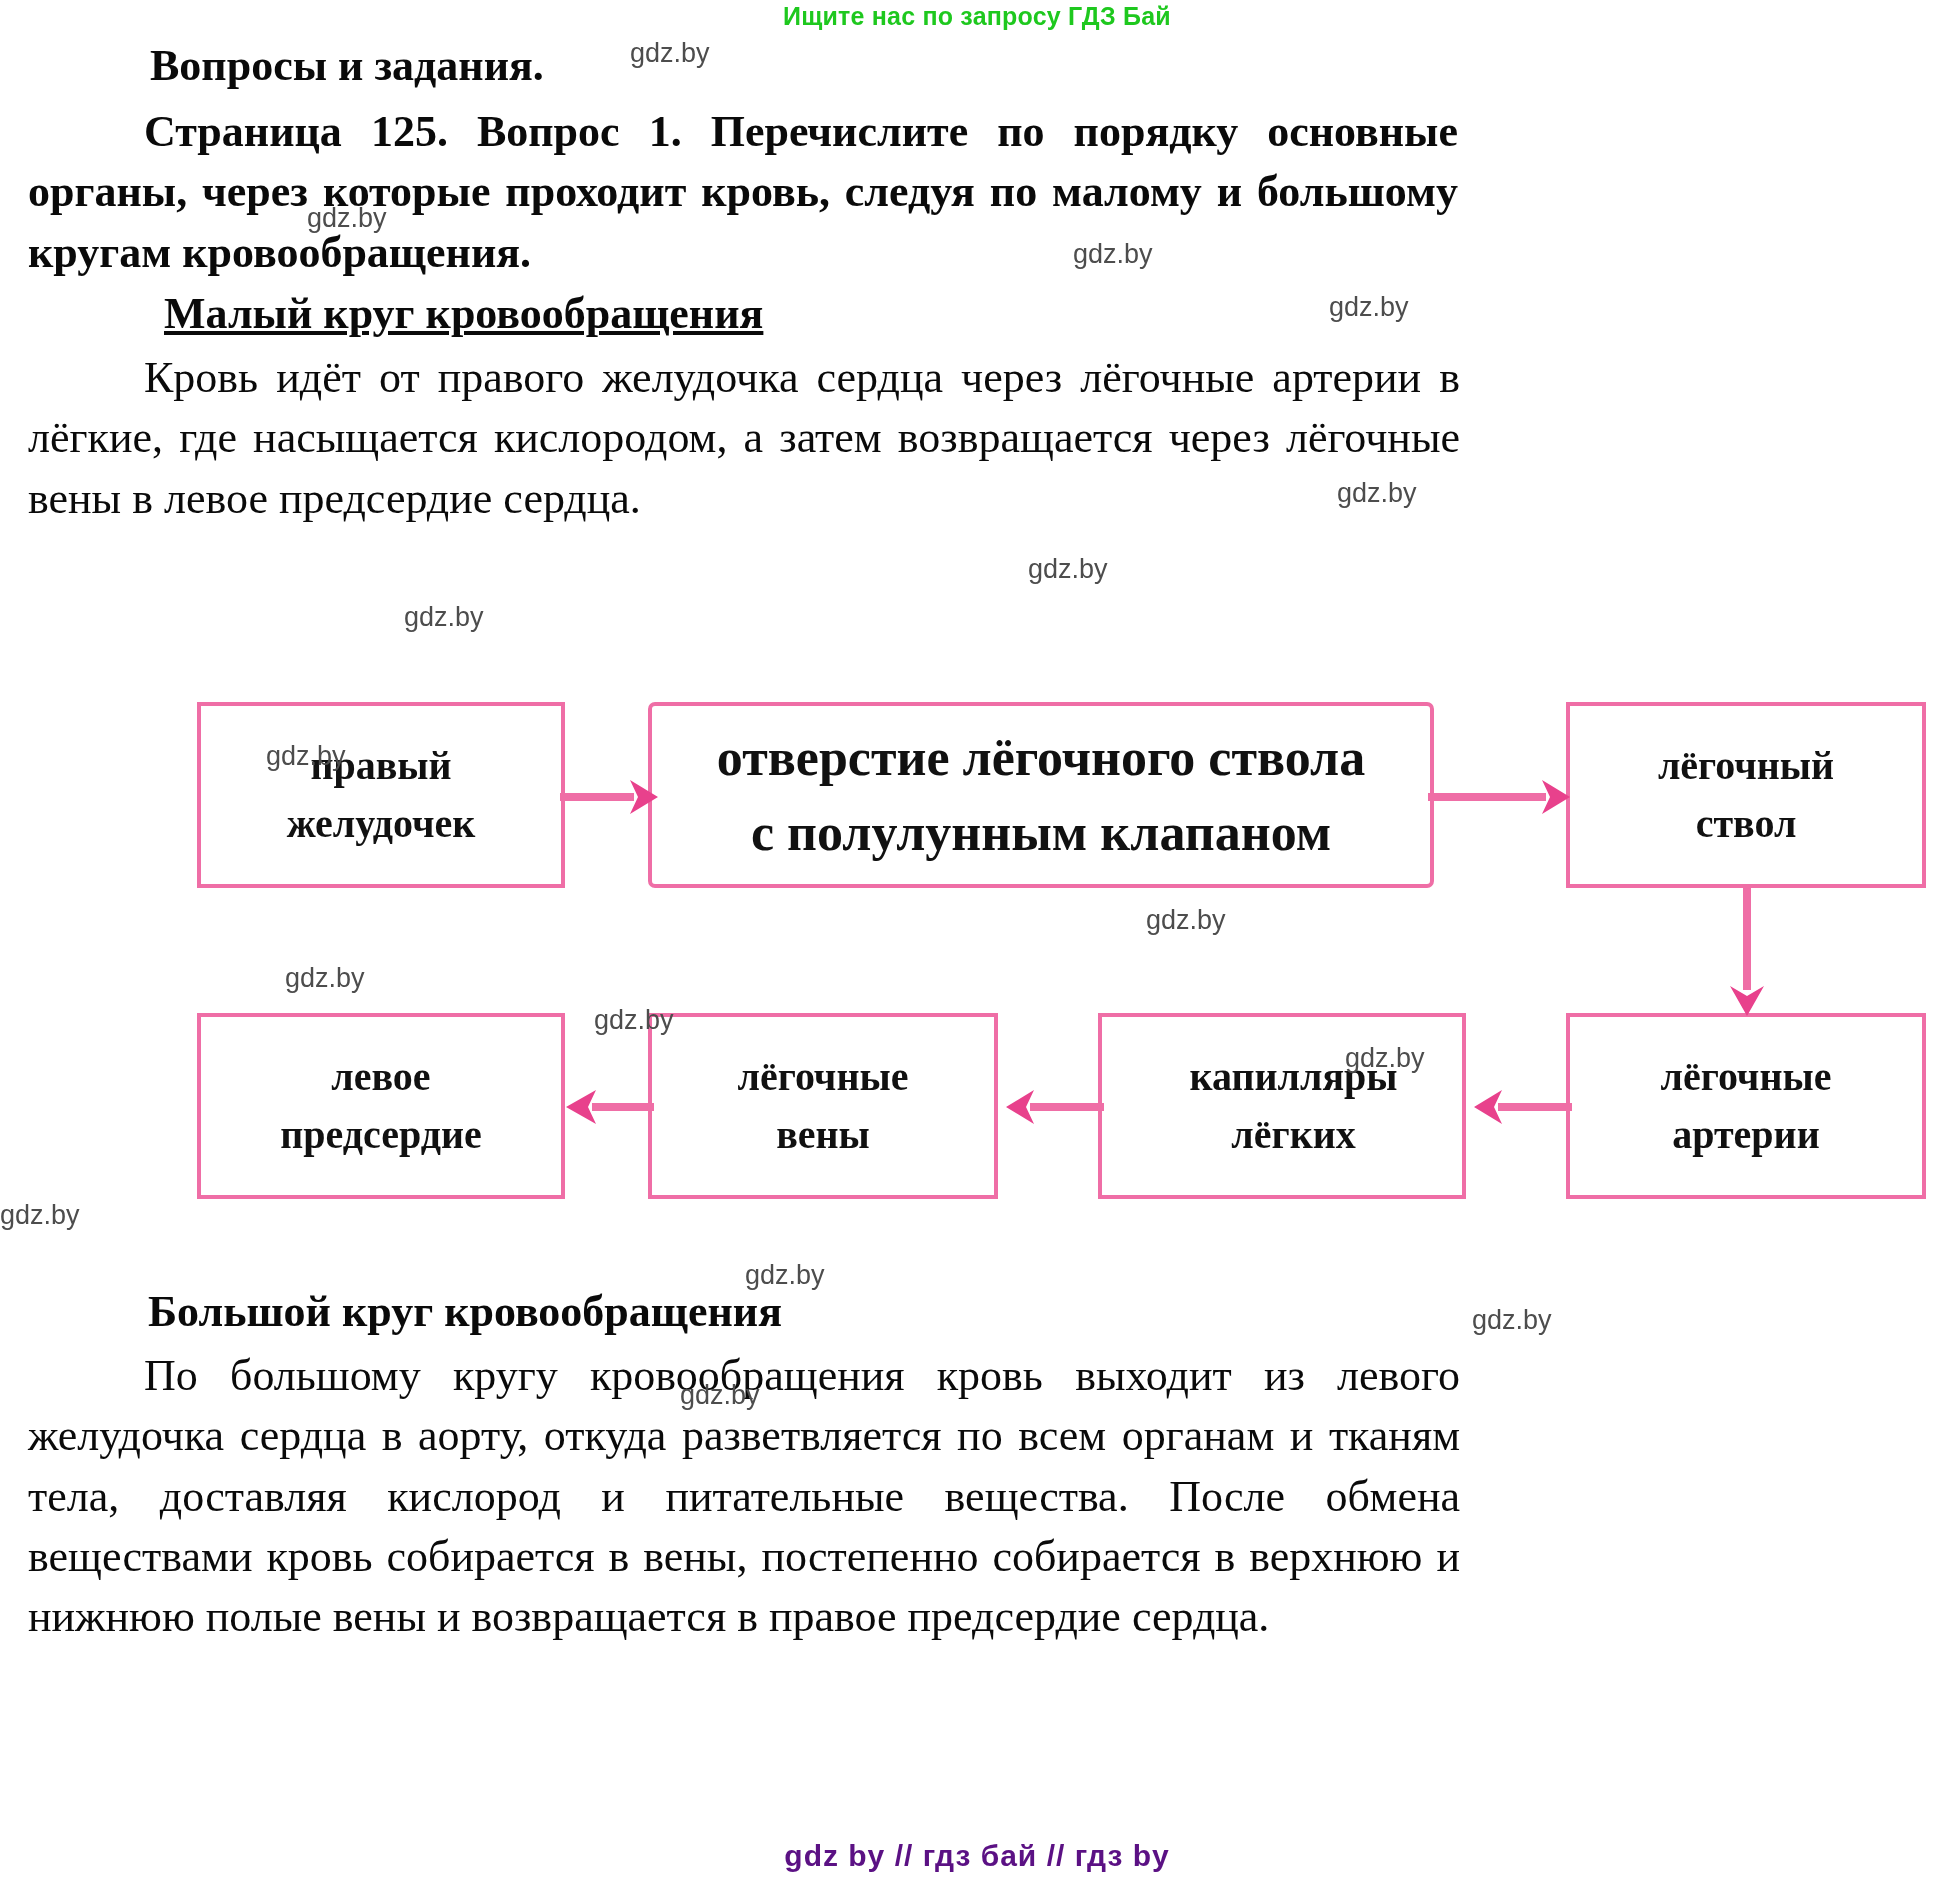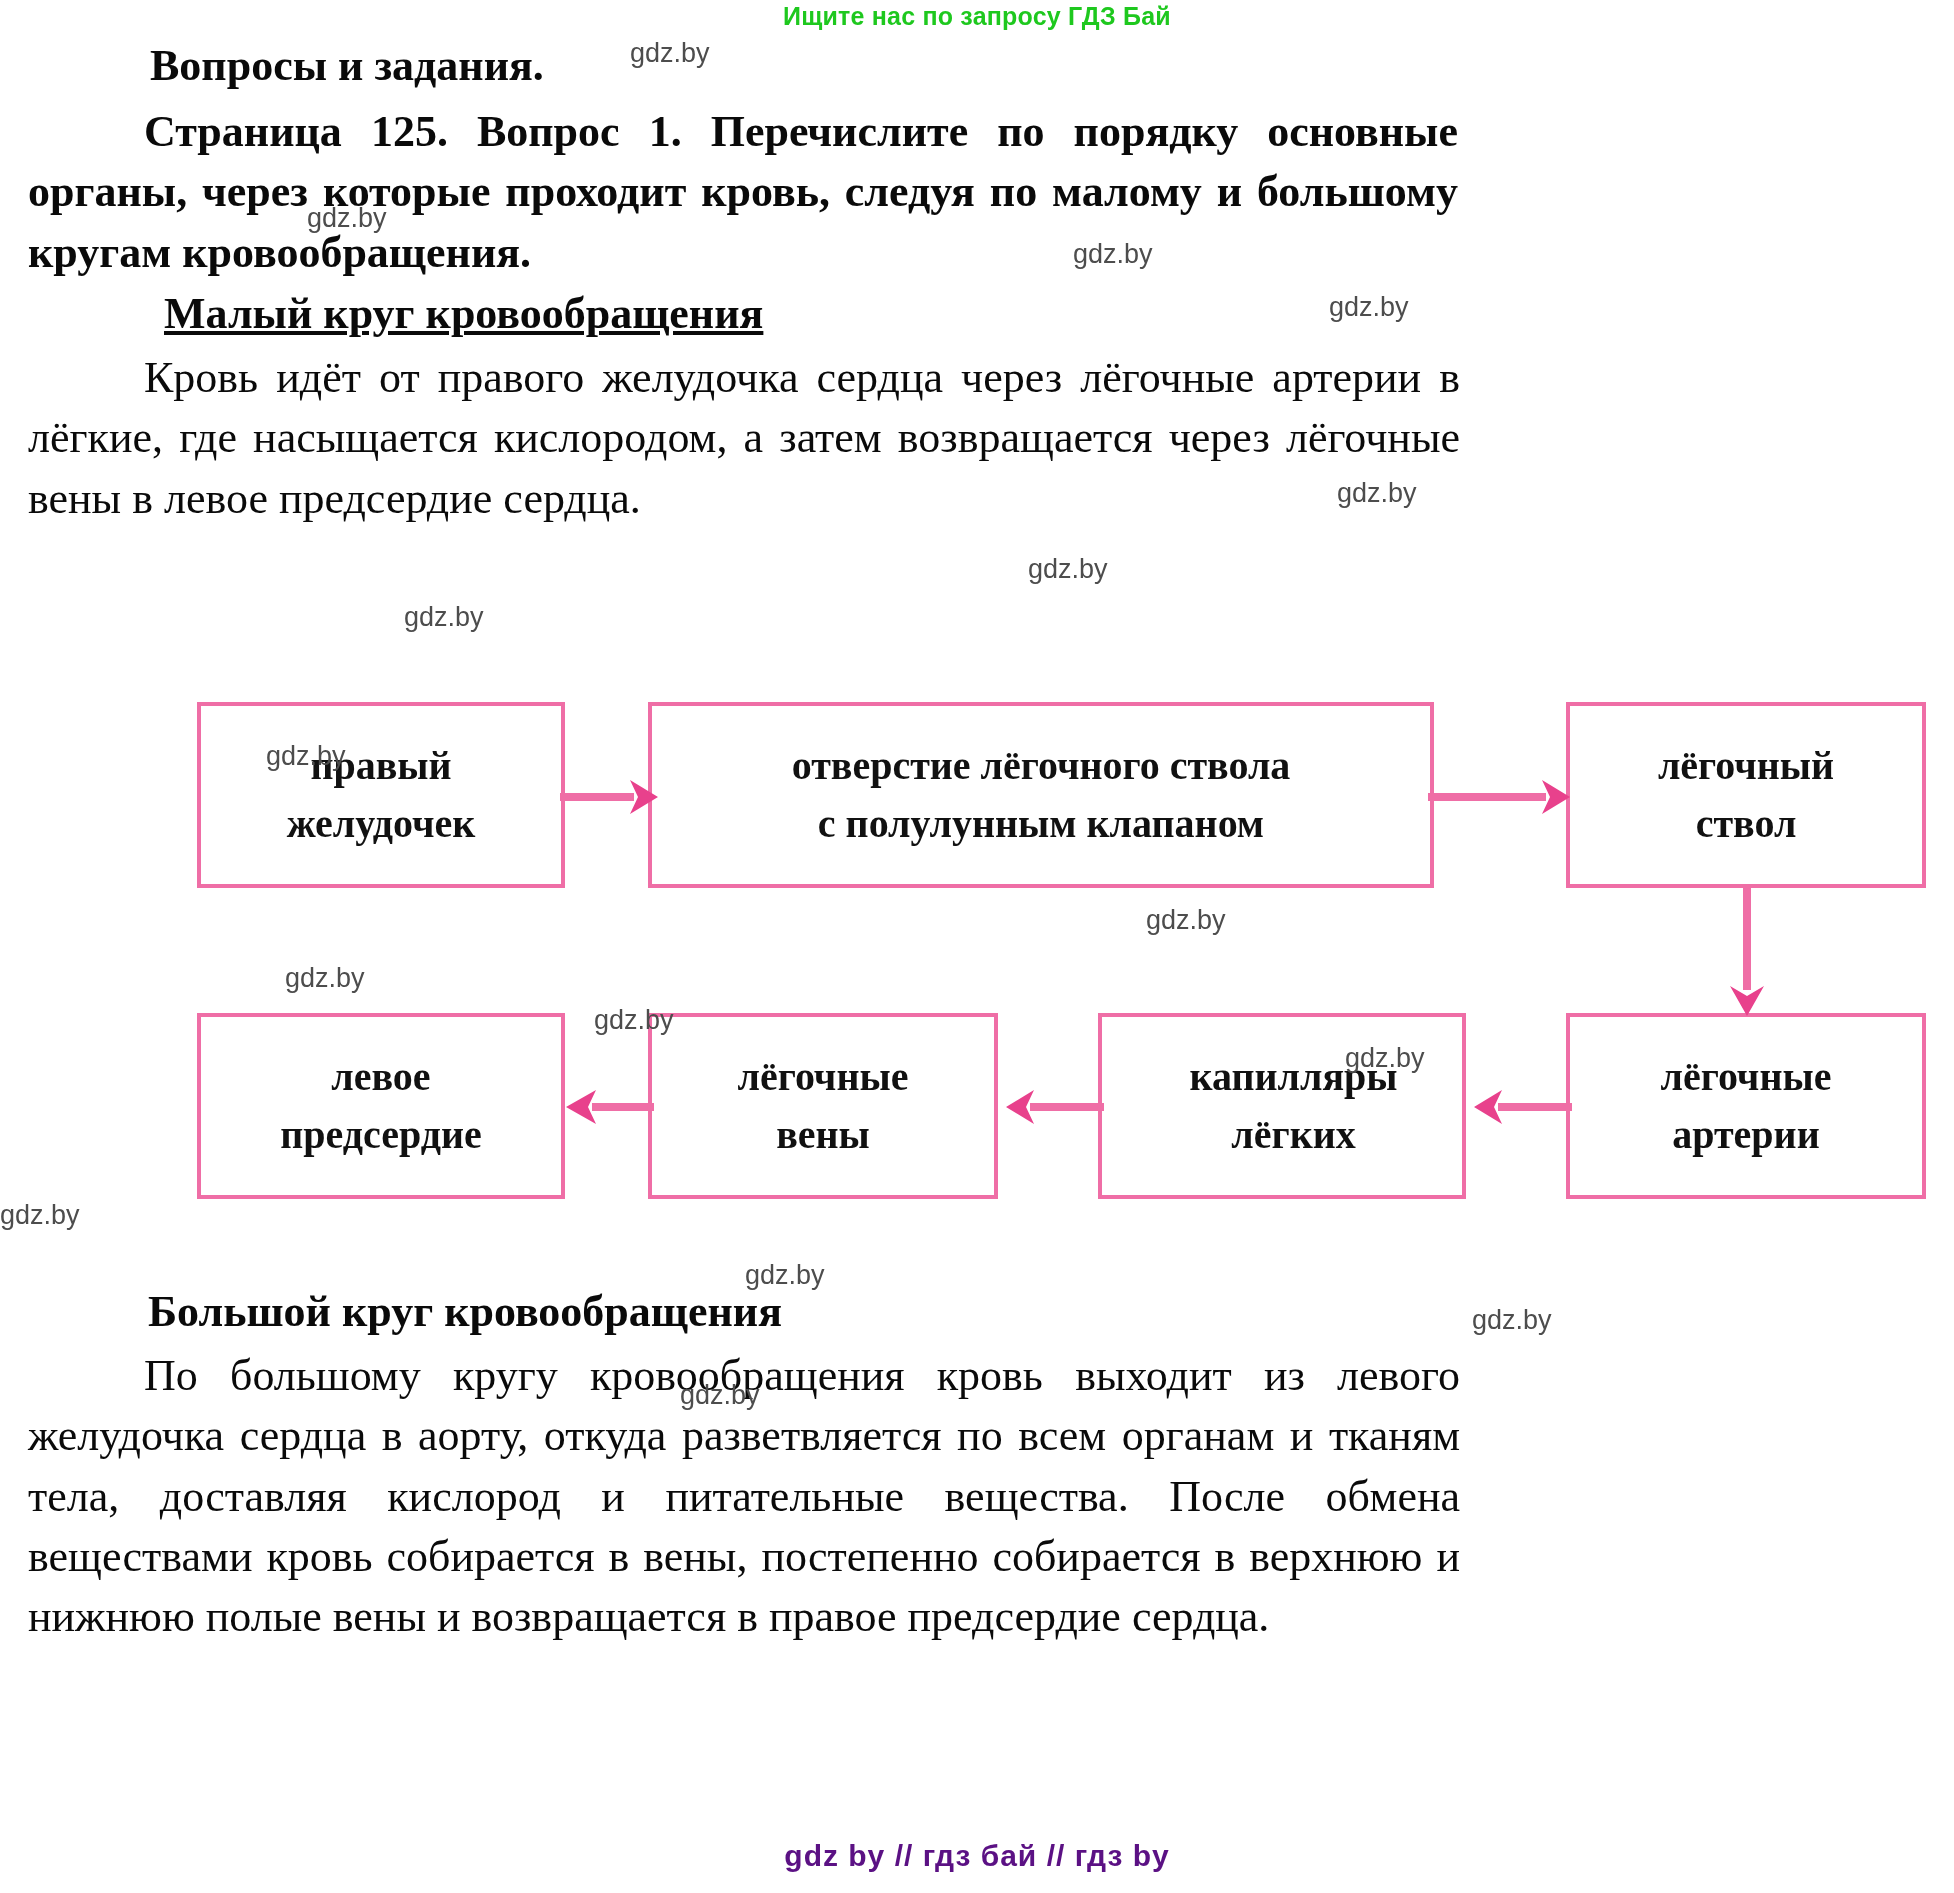--- a/index.html
+++ b/index.html
@@ -86,21 +86,21 @@
     align-items: center;
     justify-content: center;
     text-align: center;
     font-family: "Liberation Serif", "DejaVu Serif", serif;
     font-weight: 700;
     font-size: 40px;
     line-height: 1.45;
     color: #111111;
     padding: 4px 6px;
   }
-  .node.wide { font-size: 40px; }
+  .node.wide { font-size: 52px; border-radius: 7px; }
 
   .arrow-h, .arrow-v {
     position: absolute;
     pointer-events: none;
   }
   .arrow-h svg, .arrow-v svg { display: block; }
 
   
   .footer {
     position: absolute;

